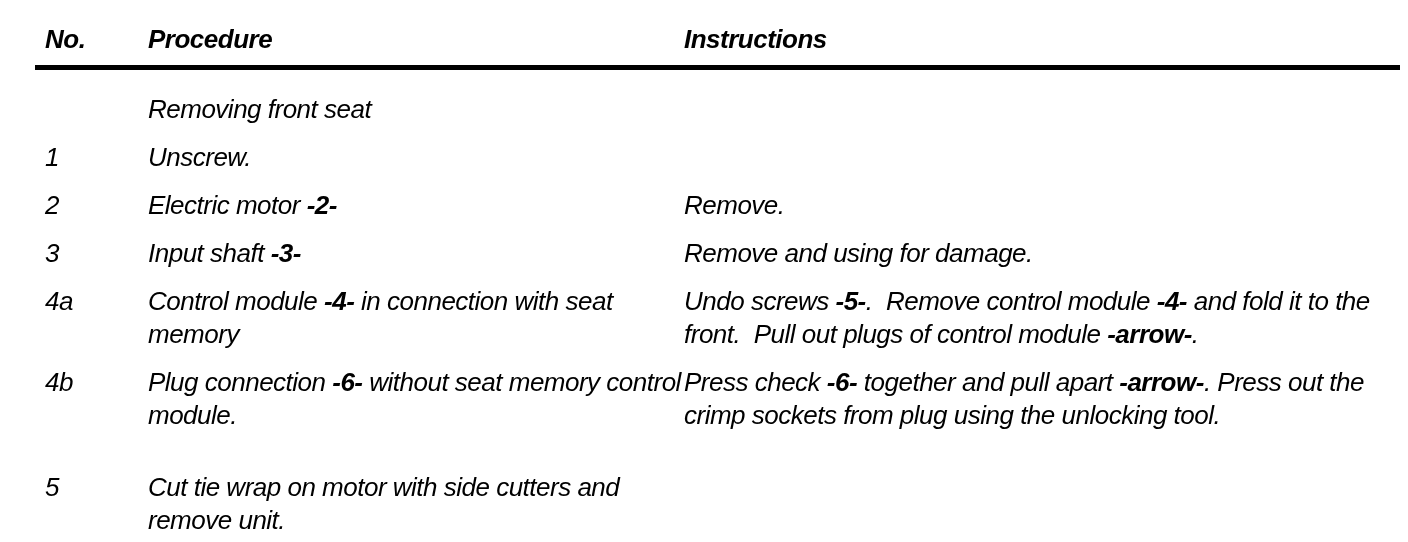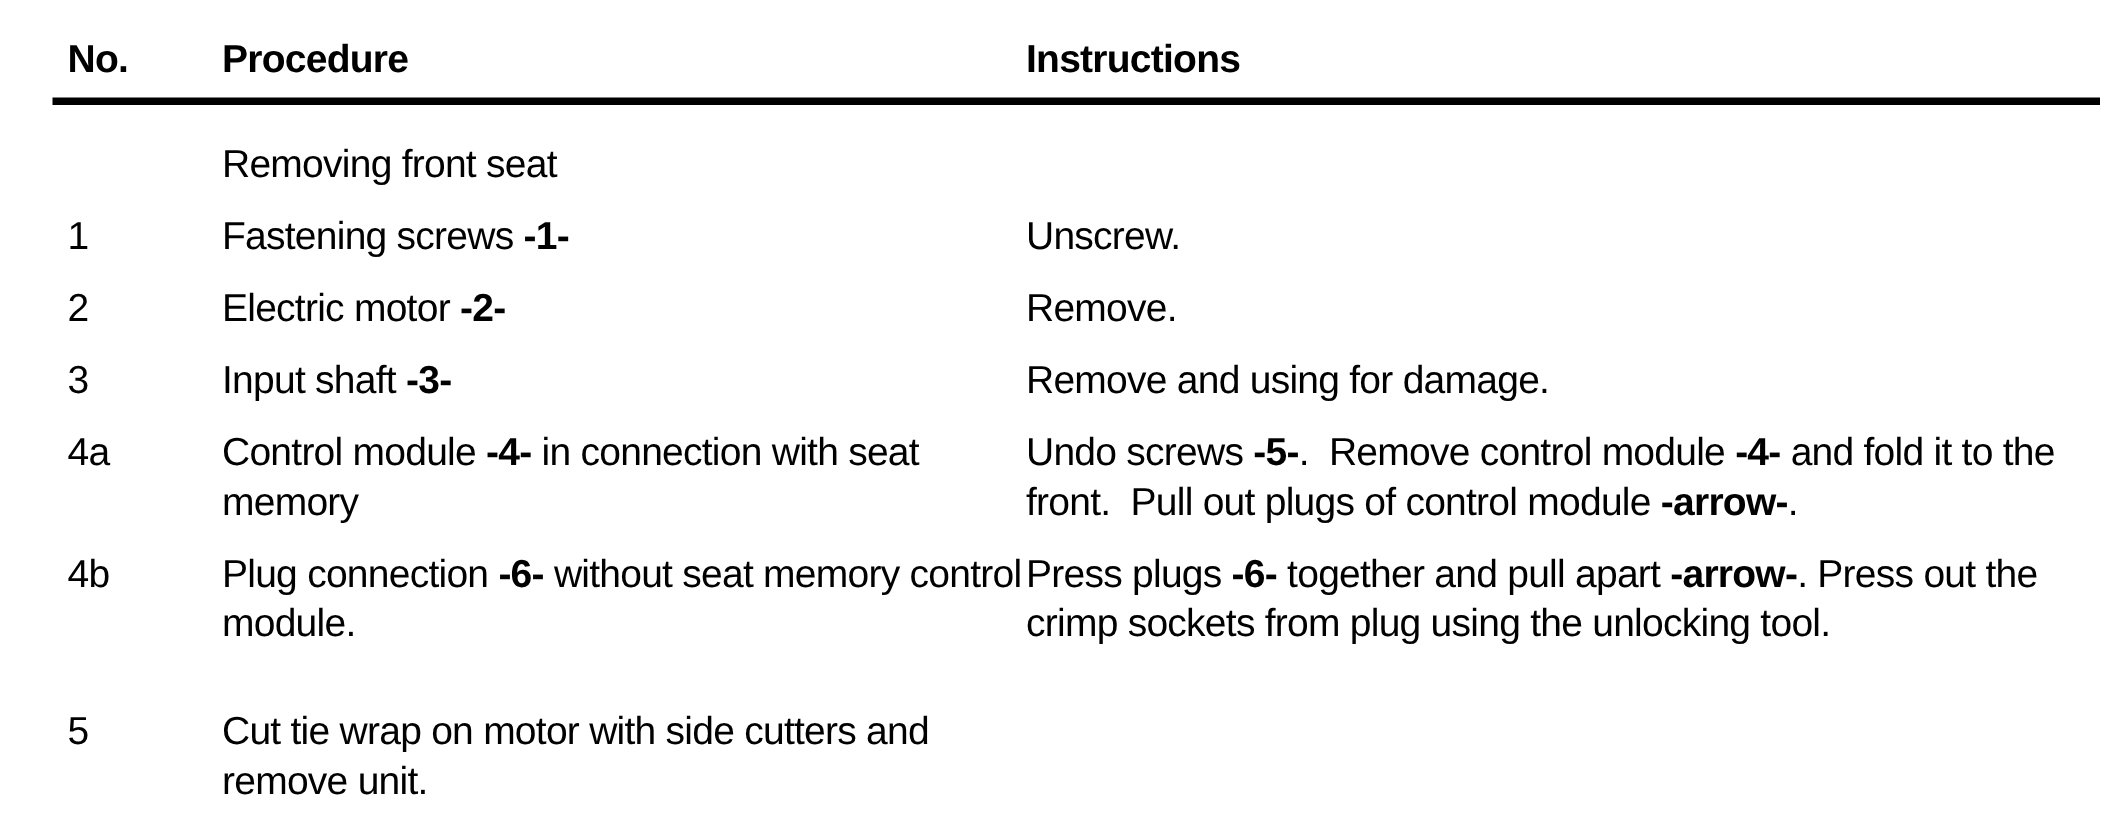--- a/index.html
+++ b/index.html
@@ -13,20 +13,21 @@
     font-size: 26px;
     line-height: 33px;
     letter-spacing: -0.5px;
     box-sizing: border-box;
     padding: 23px 8px 0 35px;
     overflow: hidden;
   }
   .grid-row {
     display: grid;
     grid-template-columns: 113px 536px 1fr;
+    font-style: italic;
   }
   .header-row .cell {
     font-weight: 700;
   }
   .rule {
     height: 5px;
     background: #000000;
     margin-top: 9px;
   }
   .cell {
@@ -60,21 +61,20 @@
   <div class="rule"></div>
 
   <div class="grid-row t-row section">
     <div class="cell no-cell"></div>
     <div class="cell"><span>Removing front seat</span></div>
     <div class="cell"></div>
   </div>
 
   <div class="grid-row t-row">
     <div class="cell no-cell">1</div>
-    <div class="cell"><span>Fastening screws </span><span class="b">-1-</span></div>
     <div class="cell"><span>Unscrew.</span></div>
   </div>
 
   <div class="grid-row t-row">
     <div class="cell no-cell">2</div>
     <div class="cell"><span>Electric motor </span><span class="b">-2-</span></div>
     <div class="cell"><span>Remove.</span></div>
   </div>
 
   <div class="grid-row t-row">
@@ -85,21 +85,21 @@
 
   <div class="grid-row t-row">
     <div class="cell no-cell">4a</div>
     <div class="cell"><span>Control module </span><span class="b">-4-</span><span> in connection with seat memory</span></div>
     <div class="cell"><span>Undo screws </span><span class="b">-5-</span><span>.  Remove control module </span><span class="b">-4-</span><span> and fold it to the front.  Pull out plugs of control module </span><span class="b">-arrow-</span><span>.</span></div>
   </div>
 
   <div class="grid-row t-row gap-after">
     <div class="cell no-cell">4b</div>
     <div class="cell"><span>Plug connection </span><span class="b">-6-</span><span> without seat memory control module.</span></div>
-    <div class="cell"><span>Press plugs </span><span class="b">-6-</span><span> together and pull apart </span><span class="b">-arrow-</span><span>. Press out the crimp sockets from plug using the unlocking tool.</span></div>
+    <div class="cell"><span>Press check </span><span class="b">-6-</span><span> together and pull apart </span><span class="b">-arrow-</span><span>. Press out the crimp sockets from plug using the unlocking tool.</span></div>
   </div>
 
   <div class="grid-row t-row">
     <div class="cell no-cell">5</div>
     <div class="cell"><span>Cut tie wrap on motor with side cutters and remove unit.</span></div>
   </div>
 
 </div>
 
 </body></html>

